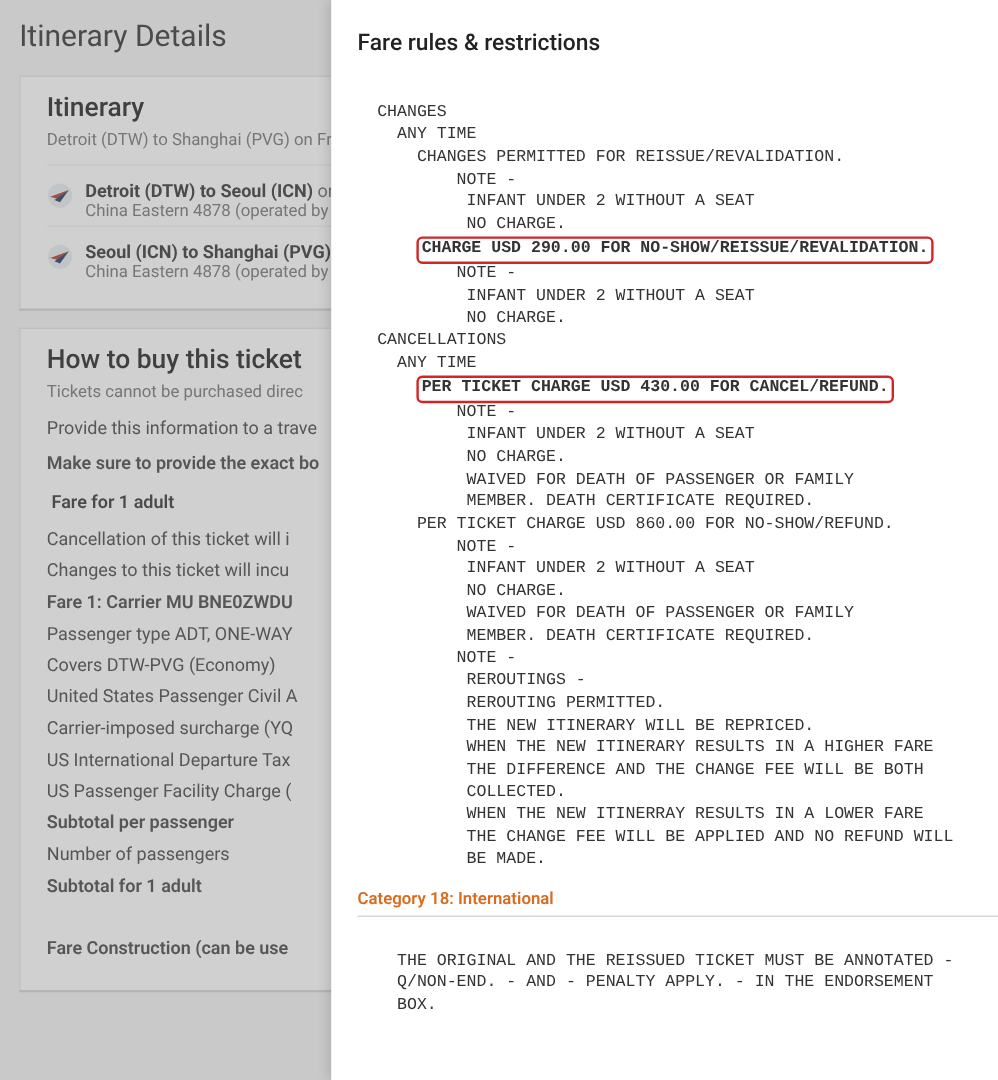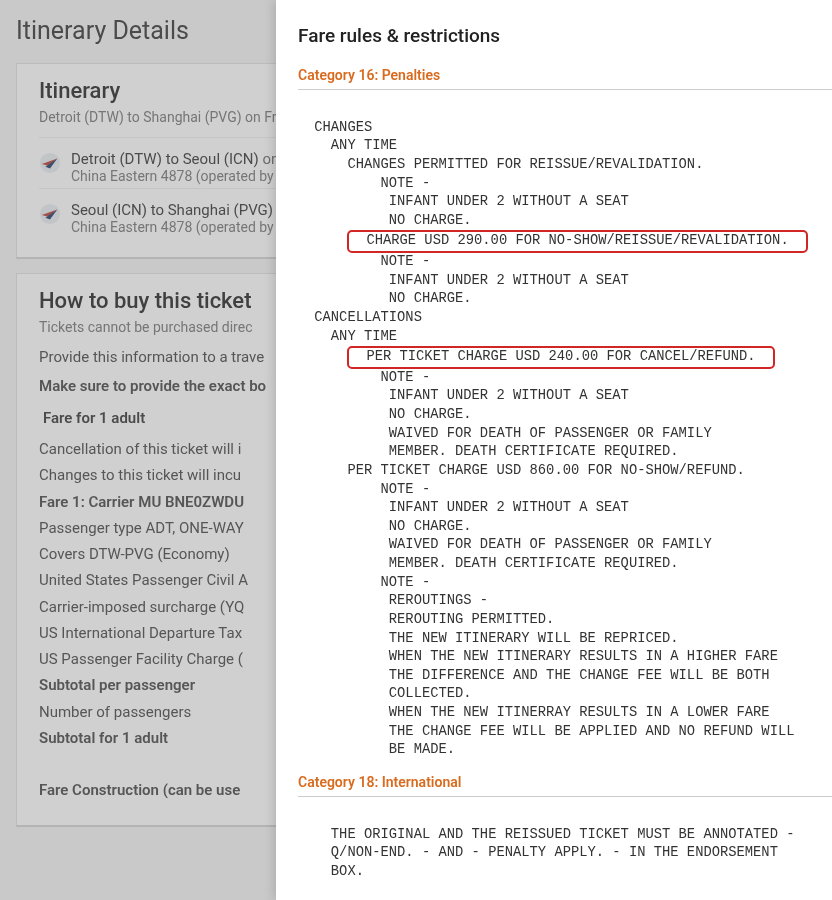--- a/index.html
+++ b/index.html
@@ -56,21 +56,21 @@
   border-top: 1px solid #eee;
   padding: 12px 0 4px 0;
 }
 .airline-icon {
   width: 22px; height: 22px;
   display: inline-block;
   margin-top: 2px;
 }
 .airline-icon svg { width: 22px; height: 22px; }
 .seg-text { font-size: 15px; }
-.seg-route { color: #333; font-weight: 400; text-align: center; }
+.seg-route { color: #333; font-weight: 700; text-align: center; }
 .seg-date { color: #666; font-weight: 400; }
 .seg-line2 { color: #757575; font-size: 14px; }
 .howto p { font-size: 15px; color: #444; margin-bottom: 8px; line-height: 1.4; }
 .howto .bold { font-weight: 600; }
 .fare-header { font-size: 15px; font-weight: 600; color: #333; margin: 12px 0 12px 4px; }
 .fare-list { font-size: 15px; color: #444; }
 .fare-list div { margin-bottom: 6px; line-height: 1.35; }
 .fare-list .b { font-weight: 600; }
 
 .modal {
@@ -102,21 +102,22 @@
   font-size: 14px;
   font-weight: 600;
   border-bottom: 1px solid #ccc;
   padding-bottom: 6px;
   margin: 14px 12px 10px 0;
 }
 .hl {
   border: 2.5px solid #d22626;
   border-radius: 5px;
   display: inline-block;
-  padding: 0 17px;
+  padding: 0 2px;
+  font-weight: bold;
 }
 .mono-block { padding-left: 8px; }
 </style>
 </head>
 <body>
 
 <div class="bg-panel">
   <div class="bg-title">Itinerary Details</div>
 
   <div class="card">
@@ -176,36 +177,35 @@
       </div>
   </div>
 </div>
 
 <div class="overlay-dim"></div>
 
 <div class="modal">
   <div class="modal-title">Fare rules &amp; restrictions</div>
 
 
-  <div class="cat-heading">Category 16: Penalties</div>
 
   <div class="mono mono-block"><span>
  CHANGES
    ANY TIME
      CHANGES PERMITTED FOR REISSUE/REVALIDATION.
          NOTE -
           INFANT UNDER 2 WITHOUT A SEAT
           NO CHARGE.</span>
      <span class="hl">CHARGE USD 290.00 FOR NO-SHOW/REISSUE/REVALIDATION.</span>
 <span>         NOTE -
           INFANT UNDER 2 WITHOUT A SEAT
           NO CHARGE.
  CANCELLATIONS
    ANY TIME</span>
-     <span class="hl">PER TICKET CHARGE USD 240.00 FOR CANCEL/REFUND.</span>
+     <span class="hl">PER TICKET CHARGE USD 430.00 FOR CANCEL/REFUND.</span>
 <span>         NOTE -
           INFANT UNDER 2 WITHOUT A SEAT
           NO CHARGE.
           WAIVED FOR DEATH OF PASSENGER OR FAMILY
           MEMBER. DEATH CERTIFICATE REQUIRED.
      PER TICKET CHARGE USD 860.00 FOR NO-SHOW/REFUND.
          NOTE -
           INFANT UNDER 2 WITHOUT A SEAT
           NO CHARGE.
           WAIVED FOR DEATH OF PASSENGER OR FAMILY

